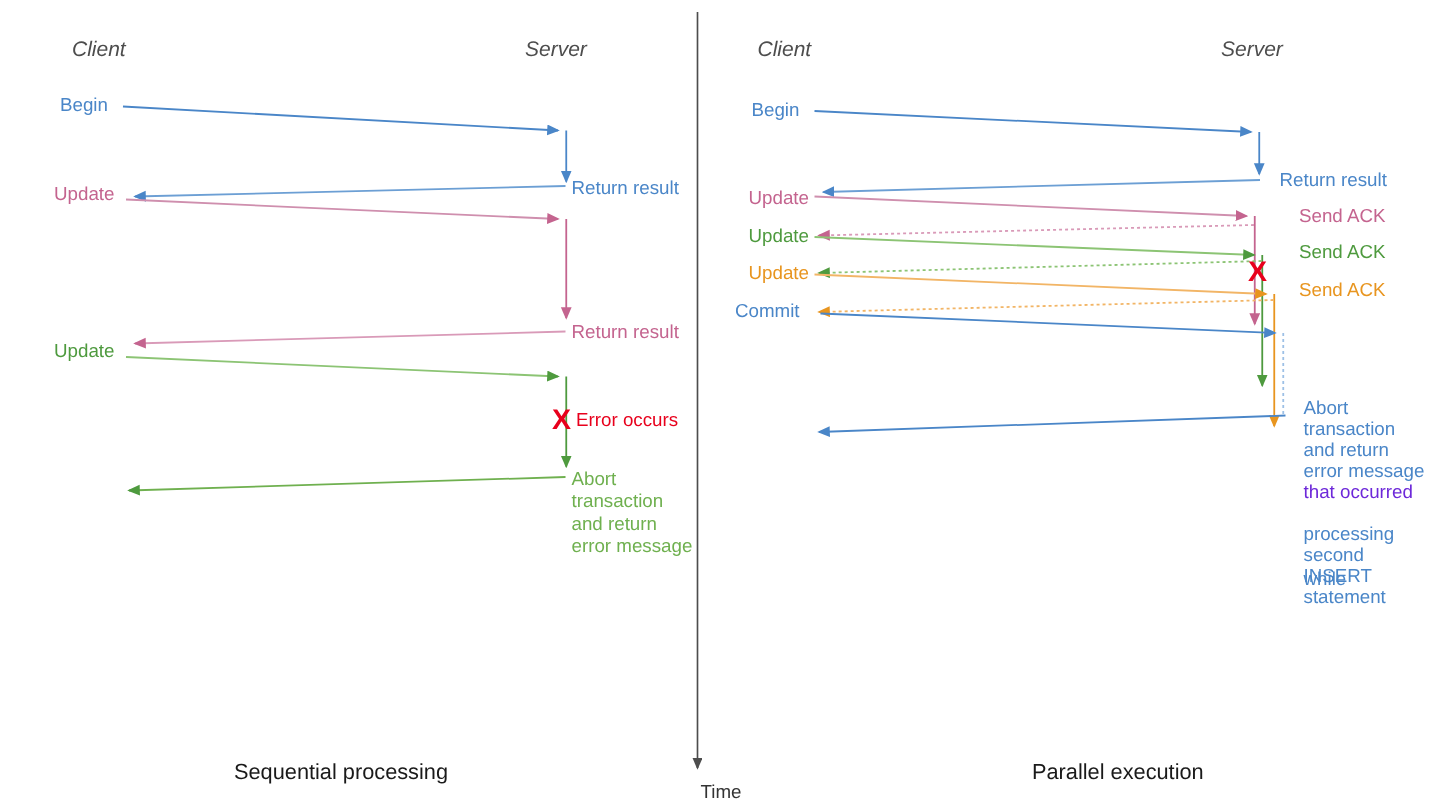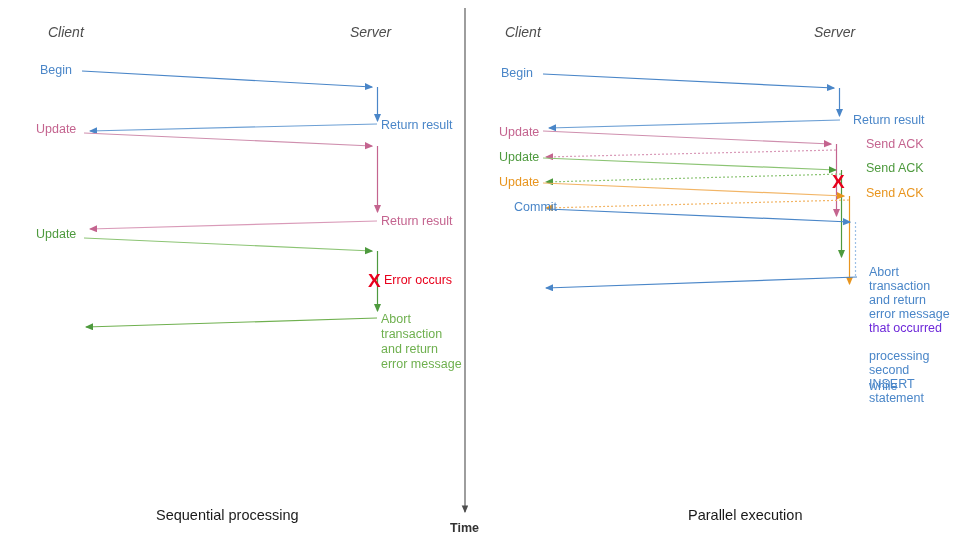--- a/index.html
+++ b/index.html
@@ -193,21 +193,21 @@
 
   <div class="lbl caption" style="left:156px; top:508px;">Sequential processing</div>
 
   <div class="lbl actor" style="left:505px; top:25px;">Client</div>
   <div class="lbl actor" style="left:814px; top:25px;">Server</div>
 
   <div class="lbl" style="left:501px; top:66px; color:#4a86c8;">Begin</div>
   <div class="lbl" style="left:499px; top:125px; color:#c4648f;">Update</div>
   <div class="lbl" style="left:499px; top:150px; color:#4e9a3e;">Update</div>
   <div class="lbl" style="left:499px; top:175px; color:#e8951f;">Update</div>
-  <div class="lbl" style="left:490px; top:200px; color:#4a86c8;margin-left:24px;">Commit</div>
+  <div class="lbl" style="left:490px; top:200px; color:#4a86c8;">Commit</div>
 
   <div class="lbl" style="left:853px; top:113px; color:#4a86c8;">Return result</div>
   <div class="lbl" style="left:866px; top:137px; color:#c4648f;">Send ACK</div>
   <div class="lbl" style="left:866px; top:161px; color:#4e9a3e;">Send ACK</div>
   <div class="lbl" style="left:866px; top:186px; color:#e8951f;">Send ACK</div>
 
   <div class="xmark" style="left:832px; top:172px;">X</div>
 
   <div class="lbl" style="left:869px; top:265px; color:#4a86c8;">Abort</div>
   <div class="lbl" style="left:869px; top:279px; color:#4a86c8;">transaction</div>
@@ -215,15 +215,15 @@
   <div class="lbl" style="left:869px; top:307px; color:#4a86c8;">error message</div>
   <div class="lbl" style="left:869px; top:321px; color:#6d28d9;">that occurred</div>
   <div class="lbl" style="left:869px; top:335px; color:#4a86c8;margin-top:44px;">while</div>
   <div class="lbl" style="left:869px; top:349px; color:#4a86c8;">processing</div>
   <div class="lbl" style="left:869px; top:363px; color:#4a86c8;">second</div>
   <div class="lbl" style="left:869px; top:377px; color:#4a86c8;">INSERT</div>
   <div class="lbl" style="left:869px; top:391px; color:#4a86c8;">statement</div>
 
   <div class="lbl caption" style="left:688px; top:508px;">Parallel execution</div>
 
-  <div class="lbl timelabel" style="left:450px; top:521px;font-weight:bold;">Time</div>
+  <div class="lbl timelabel" style="left:467px; top:521px;">Time</div>
 
 </div>
 
 </body></html>

